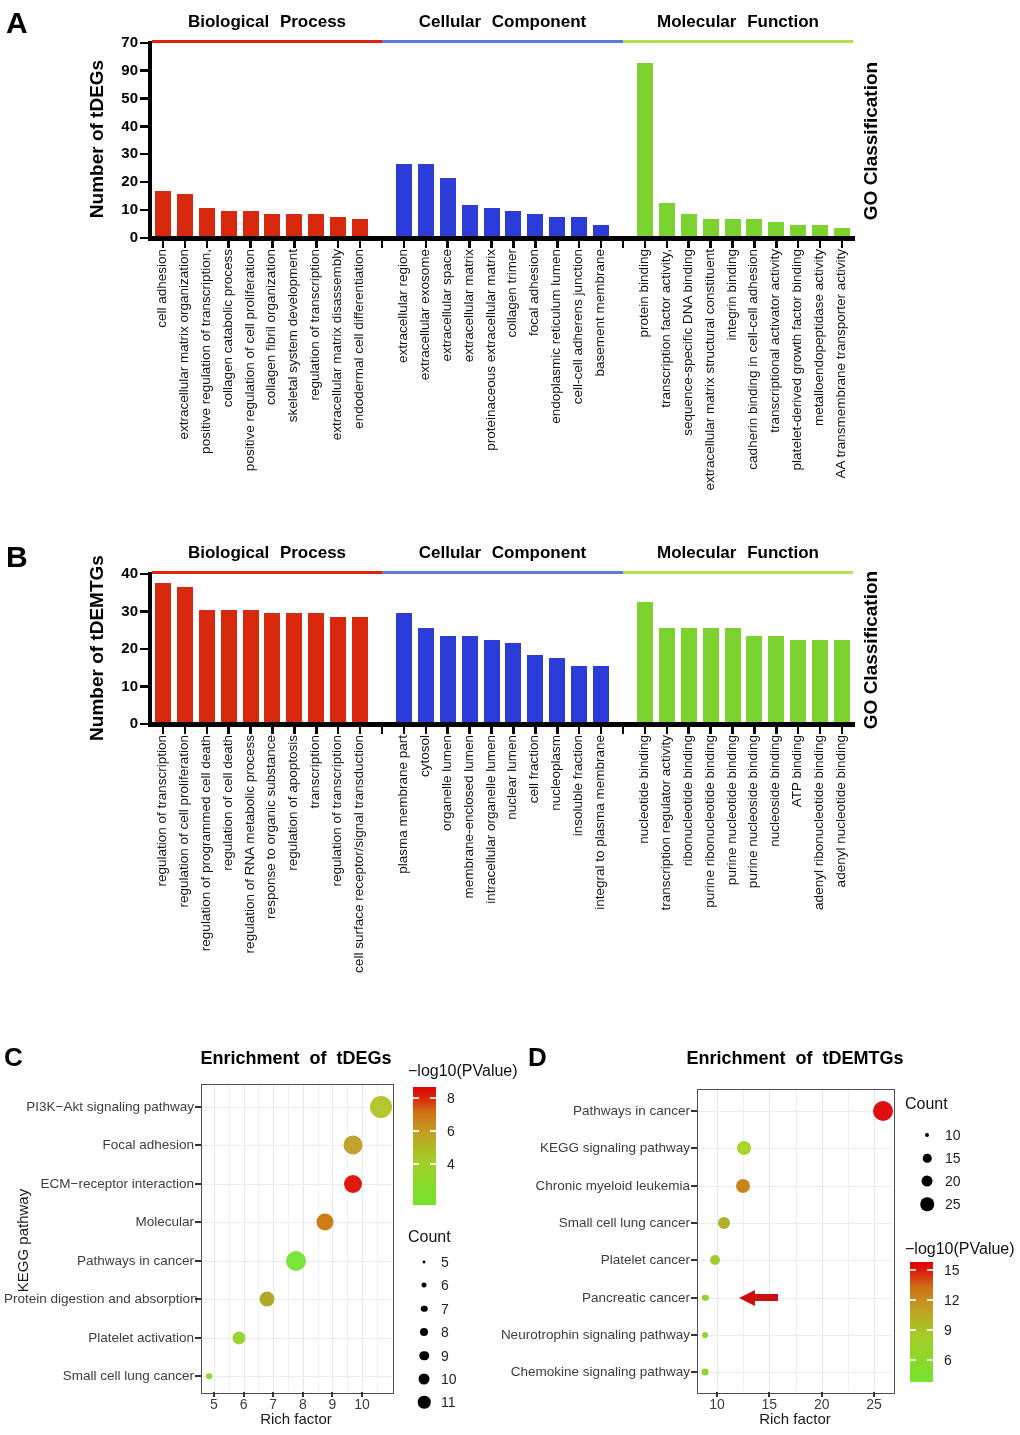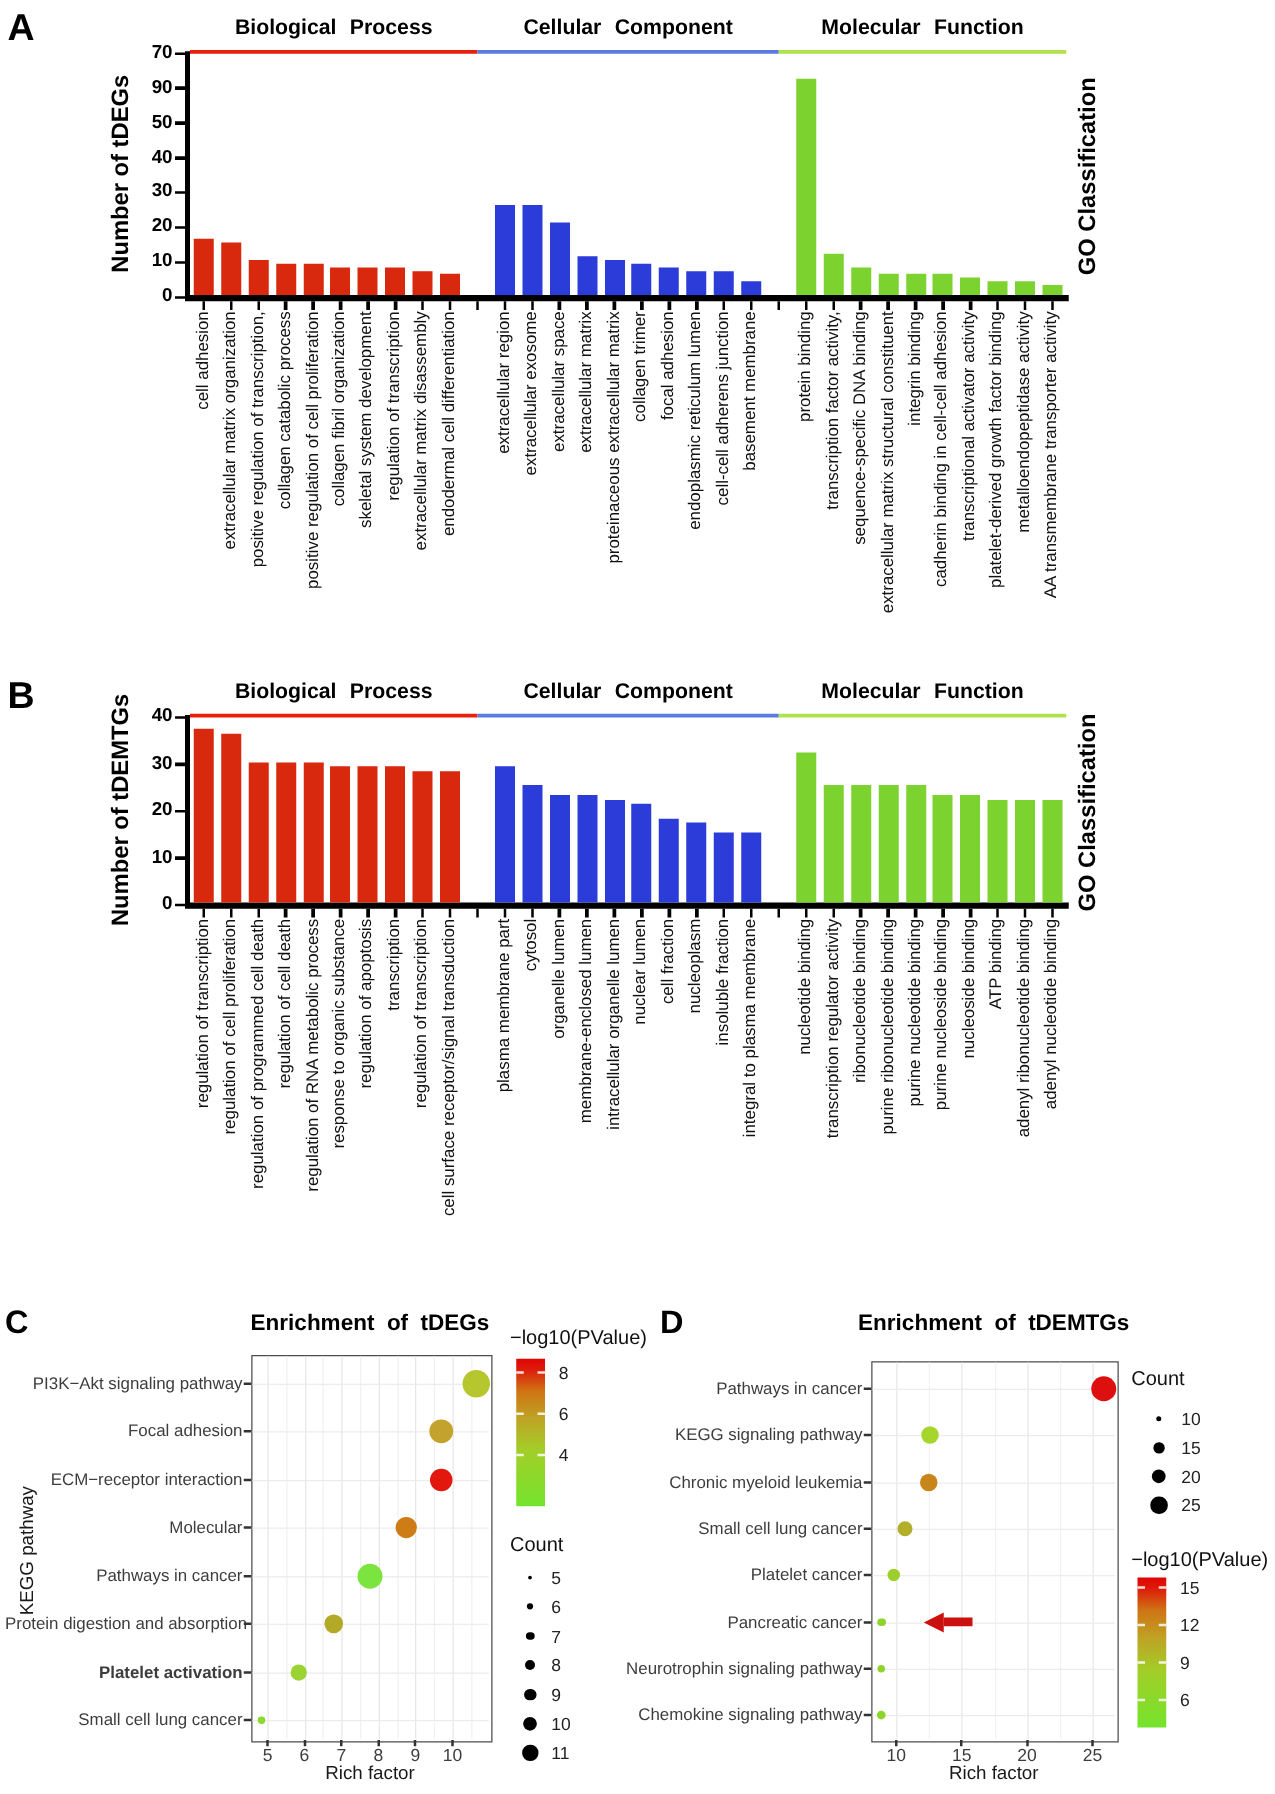--- a/index.html
+++ b/index.html
@@ -308,21 +308,21 @@
       <div class="gl-h" style="left: 202px; top: 182.29px; width: 189px;"></div>
       <div class="cat-lab" style="left: 4px; top: 174.29px; width: 190px;">Molecular</div>
       <div class="tickdash" style="left: 195px; top: 181.29px; width: 6px; height: 2px;"></div>
       <div class="gl-h" style="left: 202px; top: 220.72px; width: 189px;"></div>
       <div class="cat-lab" style="left: 4px; top: 212.72px; width: 190px;">Pathways in cancer</div>
       <div class="tickdash" style="left: 195px; top: 219.72px; width: 6px; height: 2px;"></div>
       <div class="gl-h" style="left: 202px; top: 259.15px; width: 189px;"></div>
       <div class="cat-lab" style="left: 4px; top: 251.15px; width: 190px;">Protein digestion and absorption</div>
       <div class="tickdash" style="left: 195px; top: 258.15px; width: 6px; height: 2px;"></div>
       <div class="gl-h" style="left: 202px; top: 297.58px; width: 189px;"></div>
-      <div class="cat-lab" style="left: 4px; top: 289.58px; width: 190px; font-weight: bold;">Platelet activation</div>
+      <div class="cat-lab" style="left: 4px; top: 289.58px; width: 190px;">Platelet activation</div>
       <div class="tickdash" style="left: 195px; top: 296.58px; width: 6px; height: 2px;"></div>
       <div class="gl-h" style="left: 202px; top: 336.01px; width: 189px;"></div>
       <div class="cat-lab" style="left: 4px; top: 328.01px; width: 190px;">Small cell lung cancer</div>
       <div class="tickdash" style="left: 195px; top: 335.01px; width: 6px; height: 2px;"></div>
       <div class="tickdash" style="left: 213px; top: 352px; width: 2px; height: 5px;"></div>
       <div class="xtick-lab" style="left: 214px; top: 356px;">5</div>
       <div class="tickdash" style="left: 242.6px; top: 352px; width: 2px; height: 5px;"></div>
       <div class="xtick-lab" style="left: 243.6px; top: 356px;">6</div>
       <div class="tickdash" style="left: 272.2px; top: 352px; width: 2px; height: 5px;"></div>
       <div class="xtick-lab" style="left: 273.2px; top: 356px;">7</div>

